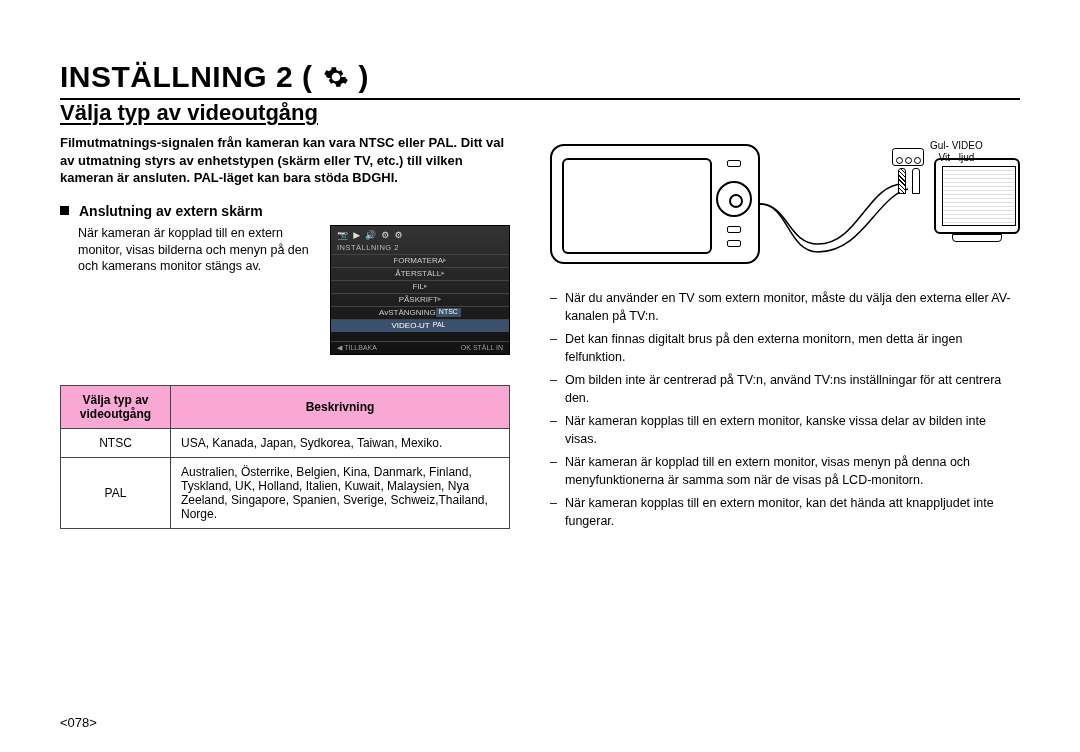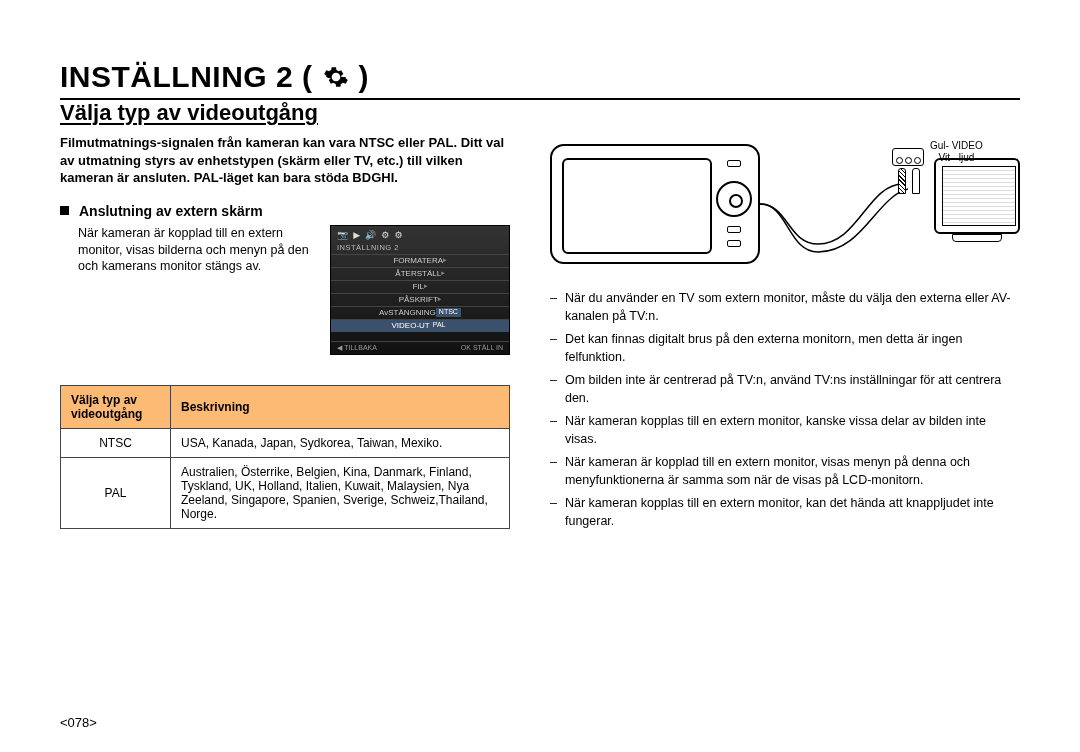--- a/index.html
+++ b/index.html
@@ -131,23 +131,23 @@
     margin-top: 30px;
     font-size: 12px;
   }
   table.video-table th, table.video-table td {
     border: 1px solid #444;
     padding: 7px 10px;
     text-align: left;
     vertical-align: middle;
   }
   table.video-table th {
-    background: #fdba74;
-    font-weight: bold;
-    text-align: left;
+    background: #f9a8d4;
+    font-weight: bold;
+    text-align: center;
   }
   table.video-table td.opt { text-align: center; width: 110px; }
   .connection-diagram {
     width: 470px;
     height: 140px;
     position: relative;
     margin-bottom: 16px;
     text-align: center;
   }
   .camera-body {

